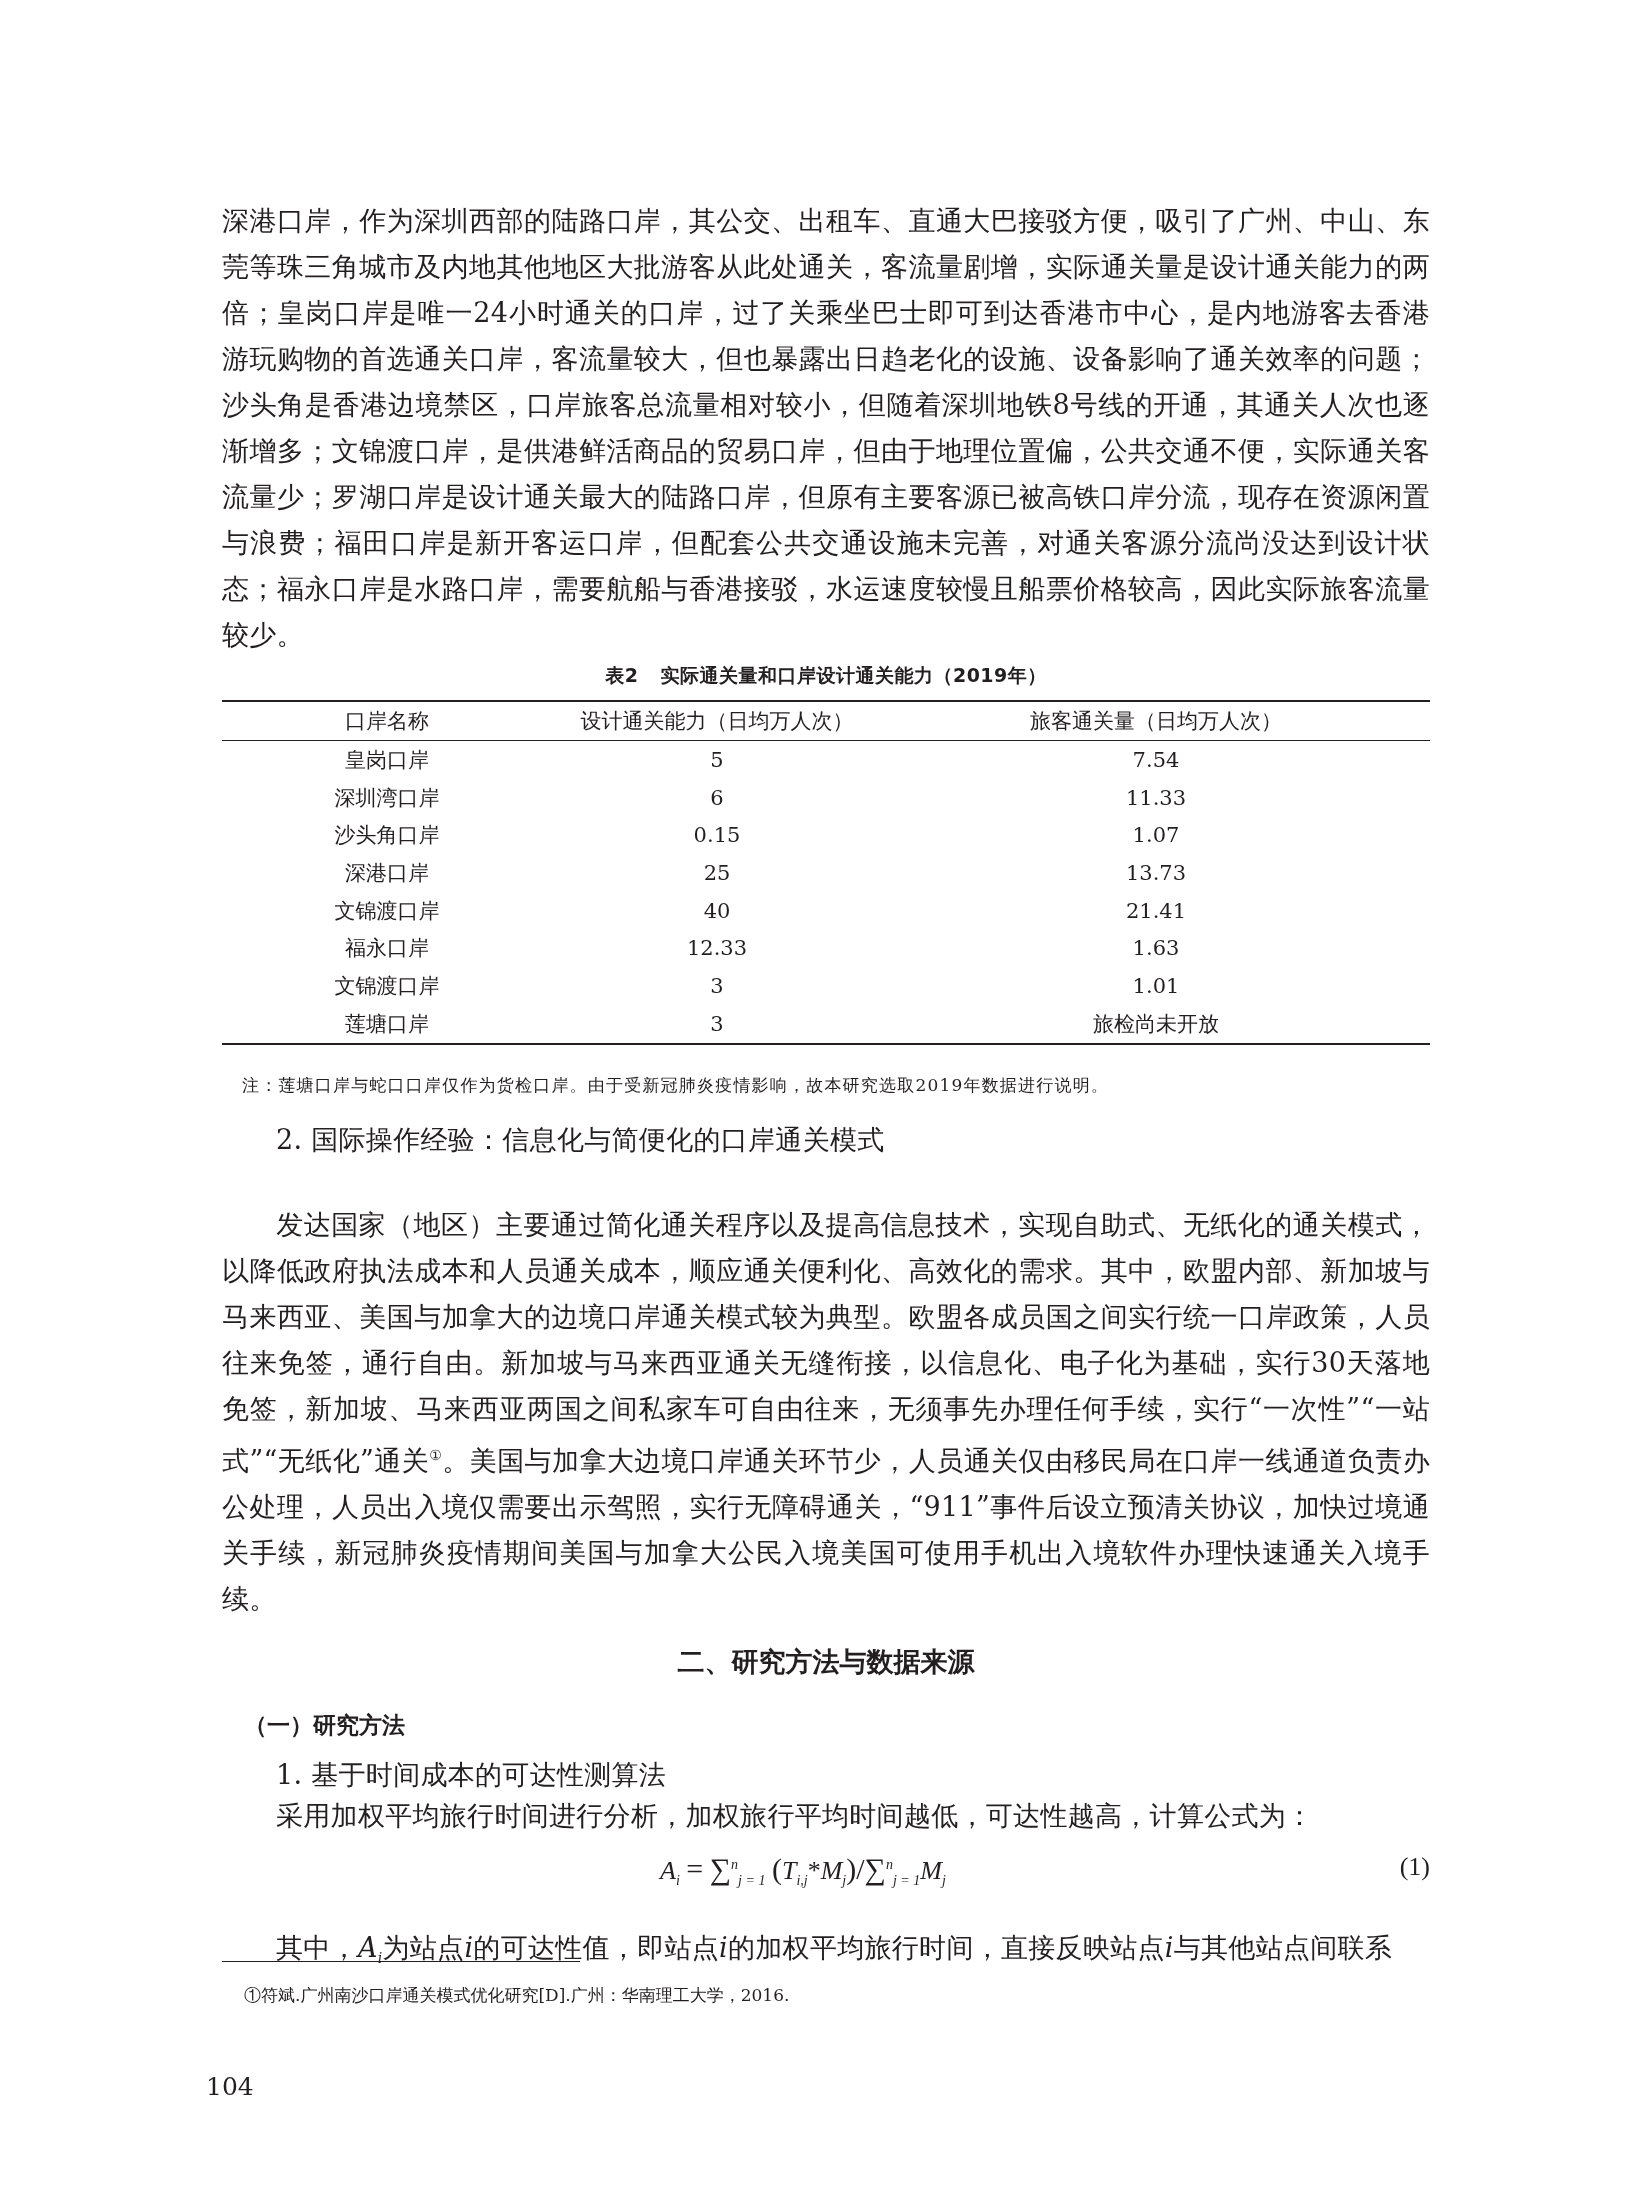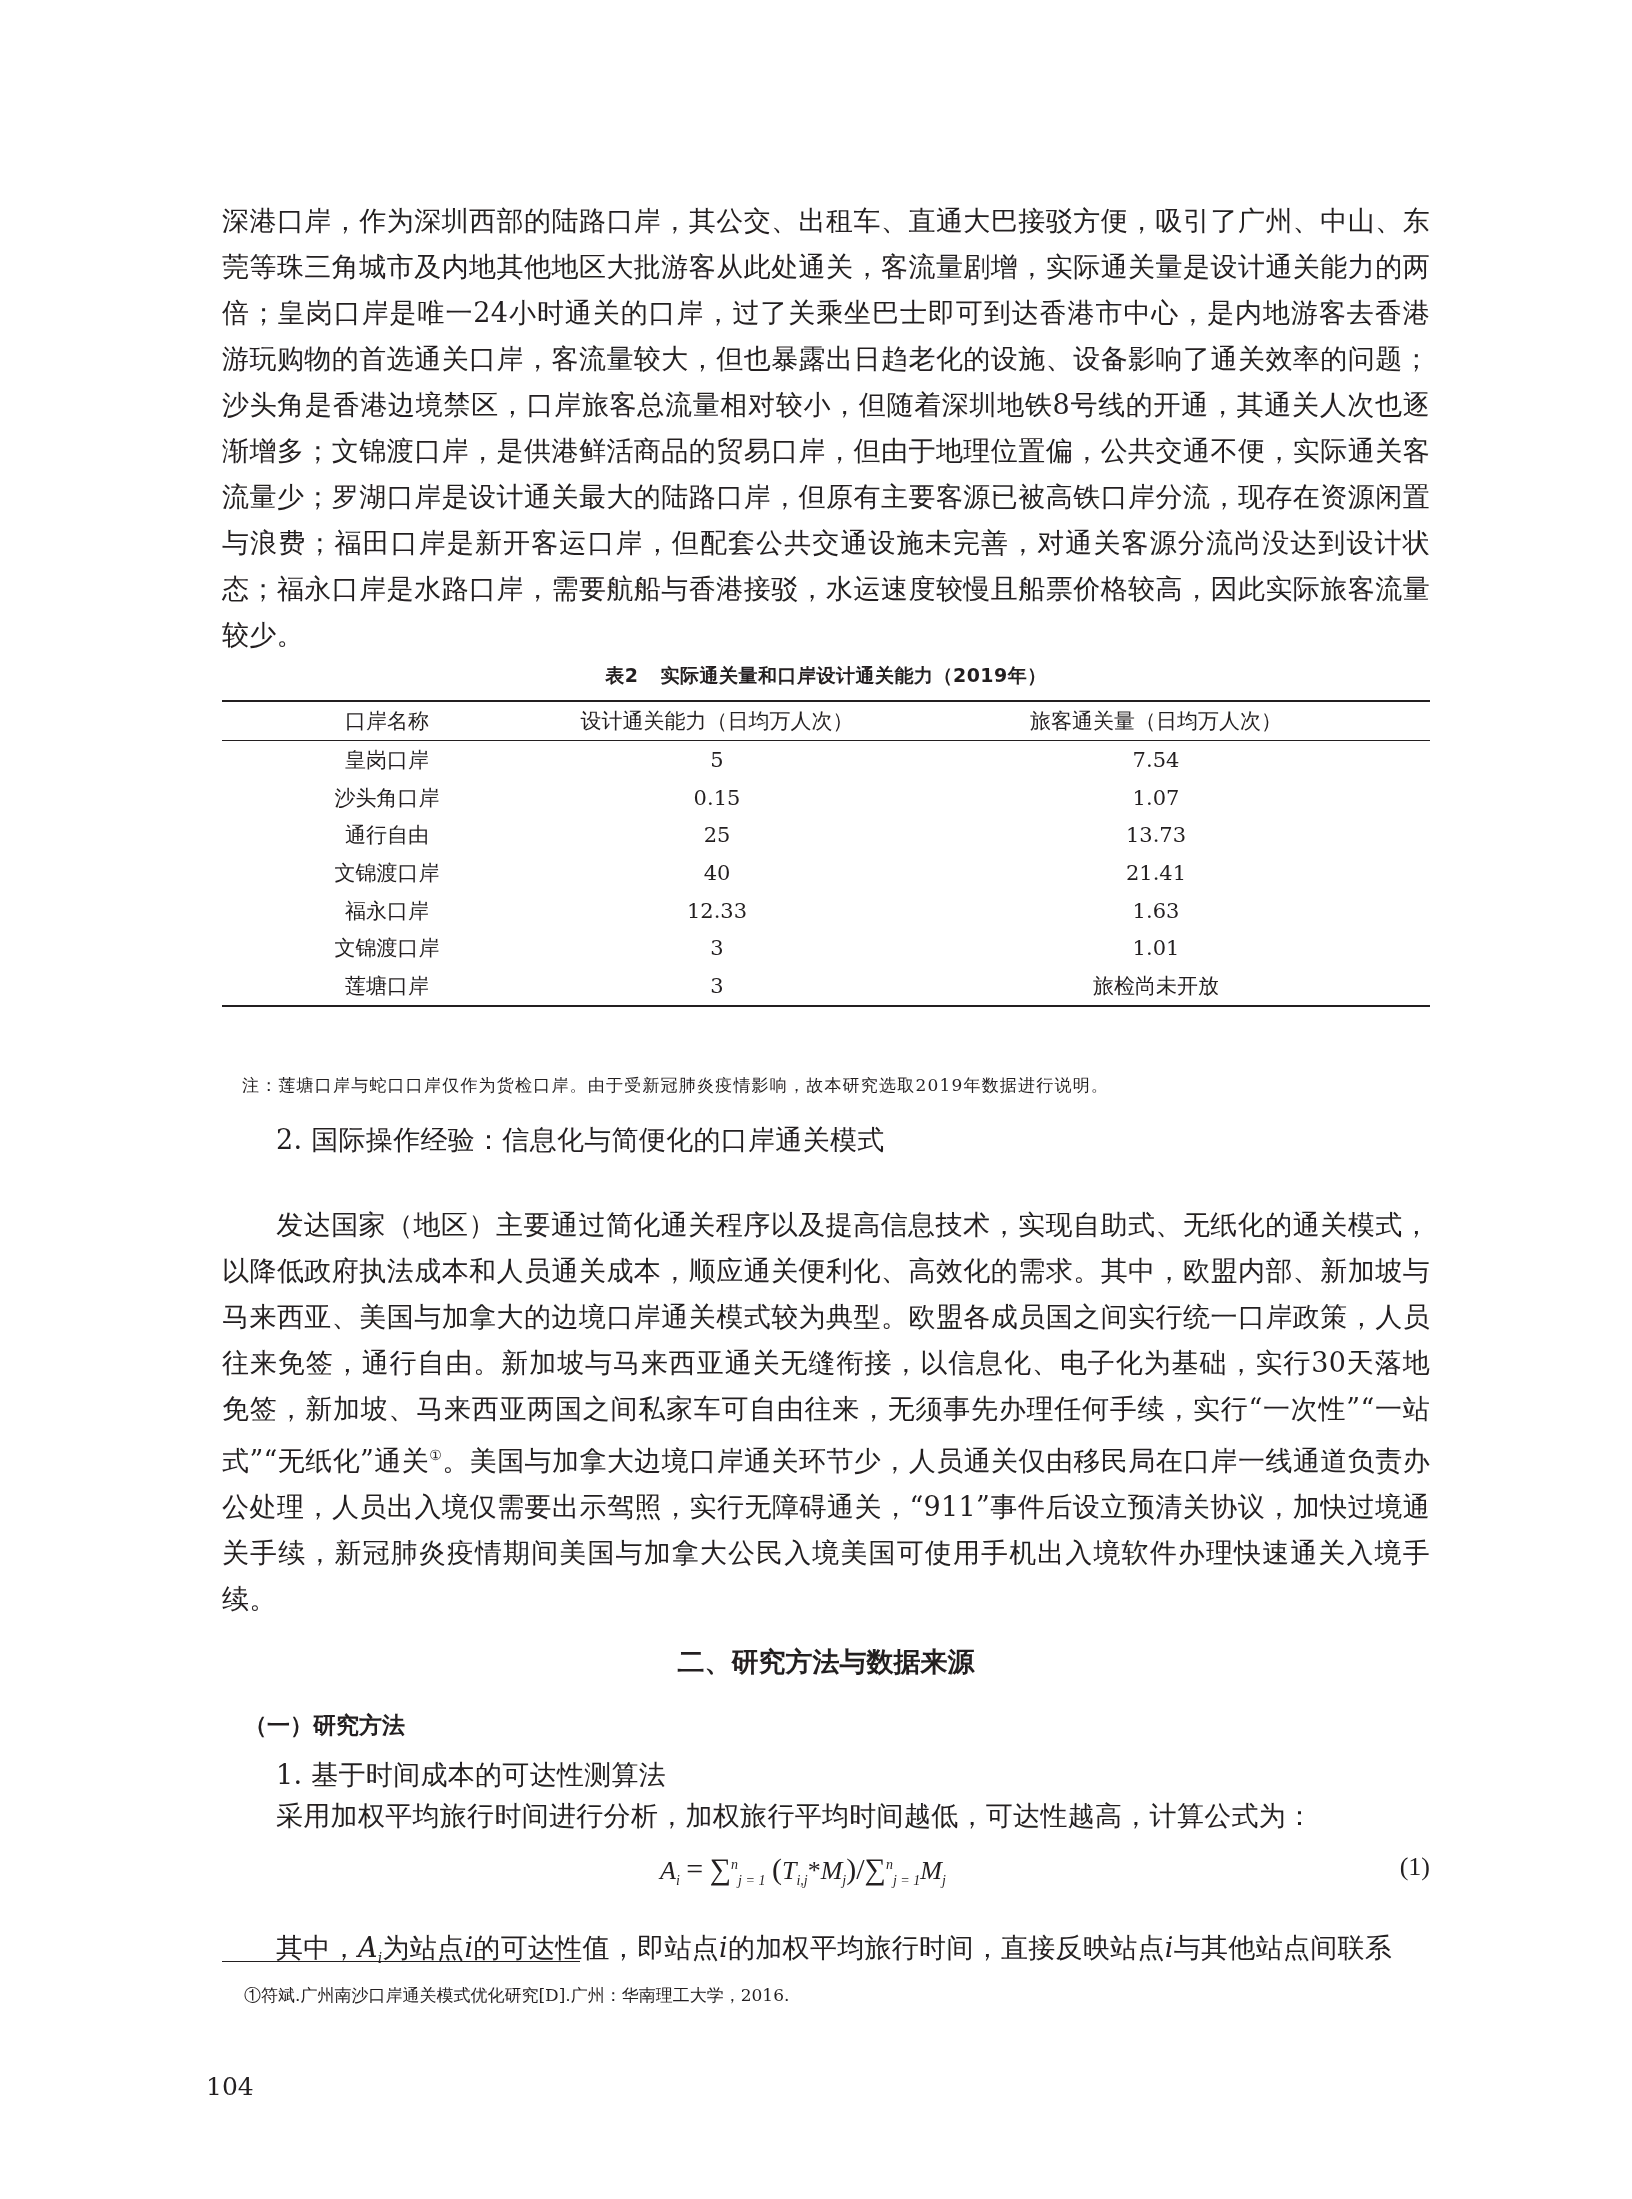--- a/index.html
+++ b/index.html
@@ -86,26 +86,31 @@
         <th class="c3">旅客通关量（日均万人次）</th>
       </tr>
     </thead>
     <tbody id="tbody">
         <tr>
           <td>皇岗口岸</td>
           <td>5</td>
           <td>7.54</td>
         </tr>
         <tr>
+          <td>深圳湾口岸</td>
+          <td>6</td>
+          <td>11.33</td>
+        </tr>
+        <tr>
           <td>沙头角口岸</td>
           <td>0.15</td>
           <td>1.07</td>
         </tr>
         <tr>
-          <td>通行自由</td>
+          <td>深港口岸</td>
           <td>25</td>
           <td>13.73</td>
         </tr>
         <tr>
           <td>文锦渡口岸</td>
           <td>40</td>
           <td>21.41</td>
         </tr>
         <tr>
           <td>福永口岸</td>

